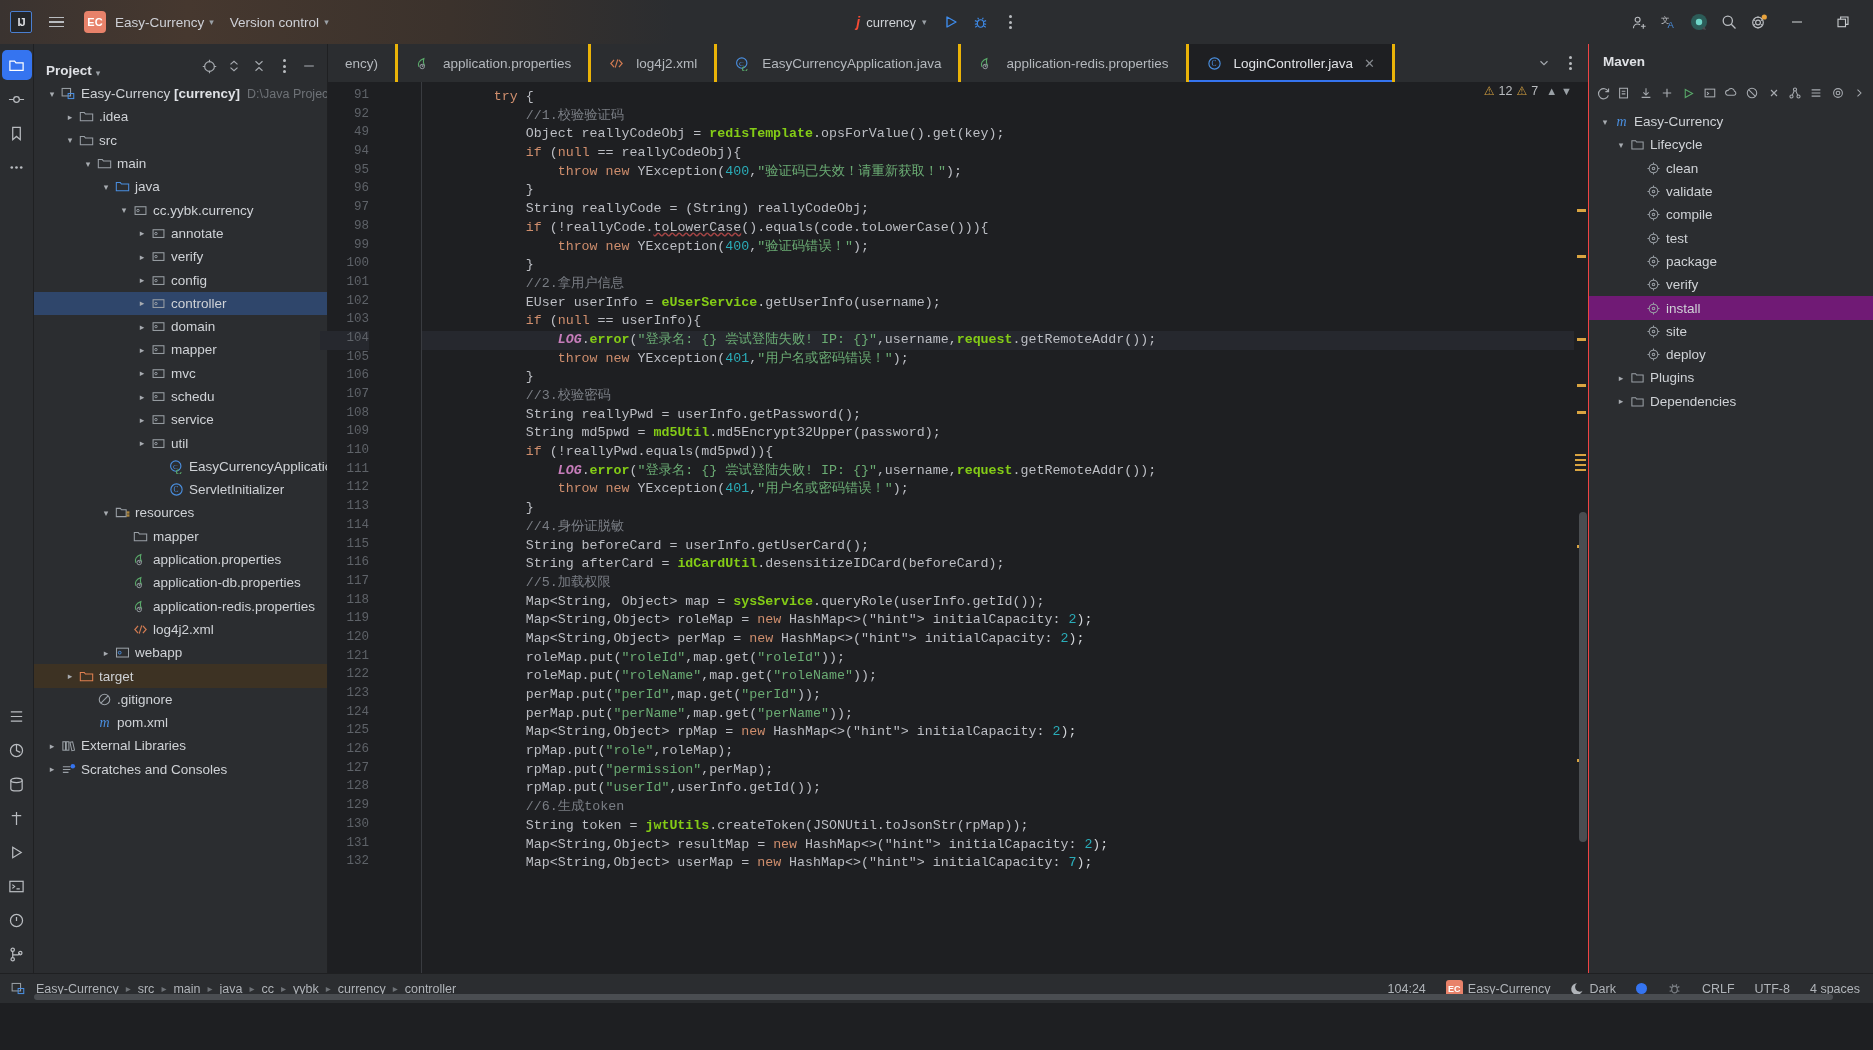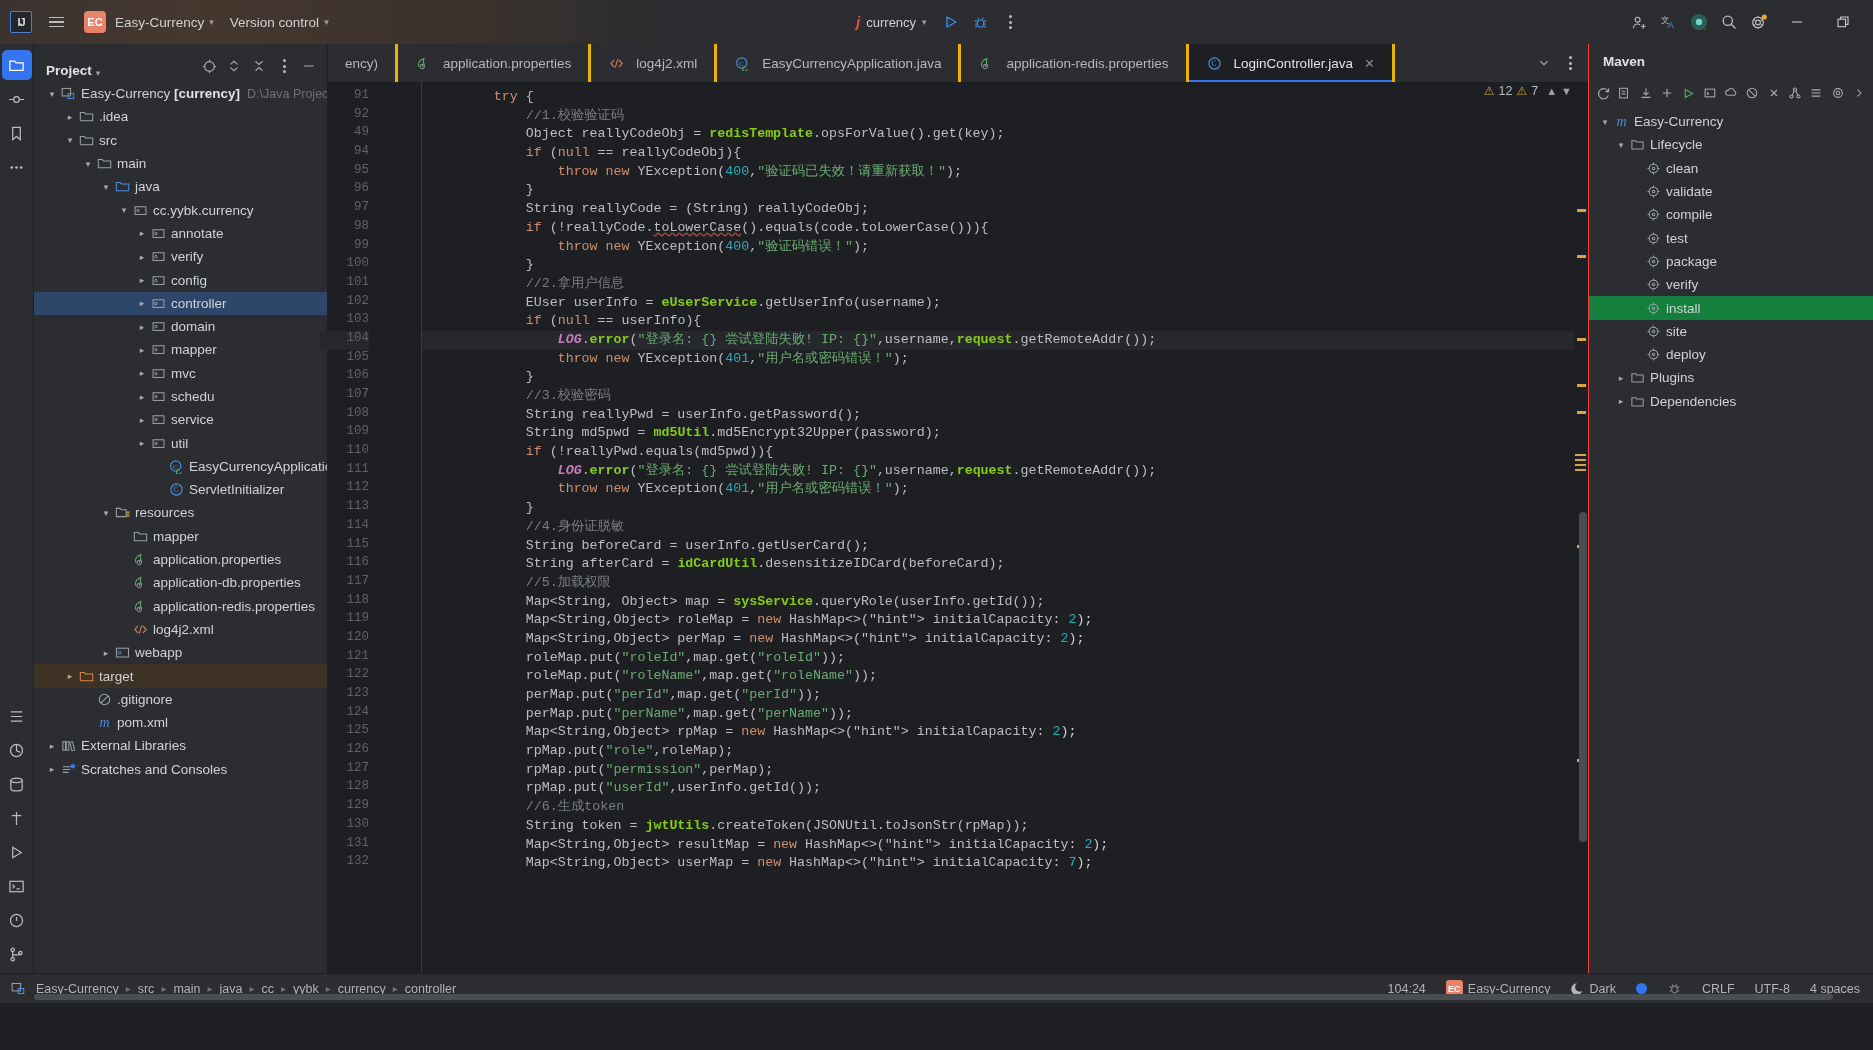--- a/index.html
+++ b/index.html
@@ -137,21 +137,21 @@
   .maven {
     width: 285px; flex: 0 0 285px; background: #2b2d30;
     border-left: 1px solid #ef4444; display: flex; flex-direction: column;
   }
   .mv-header { height: 34px; flex: 0 0 34px; display: flex; align-items: center; padding: 0 8px 0 14px; }
   .mv-title { font-size: 13.5px; color: #dfe1e5; font-weight: 600; }
   .mv-toolbar { height: 30px; flex: 0 0 30px; display: flex; align-items: center; padding: 0 4px; gap: 1px; }
   .mv-tb { width: 22px; height: 22px; display: flex; align-items: center; justify-content: center; border-radius: 4px; cursor: pointer; font-size: 12px; color: #a7abb0; }
   .mv-tree { flex: 1; padding-top: 2px; font-size: 13.5px; overflow: hidden; }
   .mrow { height: 23.3px; display: flex; align-items: center; cursor: pointer; white-space: nowrap; }
-  .mrow.sel { background: #15803d; }
+  .mrow.sel { background: #701a75; }
 
   
   .status {
     height: 30px; flex: 0 0 30px; background: #2b2d30; display: flex; align-items: center;
     padding: 0 10px 0 6px; gap: 0px; font-size: 12.5px; color: #b0b4b9;
     border-top: 1px solid #1f2022;
   }
   .crumbs { display: flex; align-items: center; gap: 3px; }
   .crumb { display: flex; align-items: center; gap: 5px; padding: 2px 4px; border-radius: 3px; cursor: pointer; }
   .csep { color: #6e7277; font-size: 10px; }

